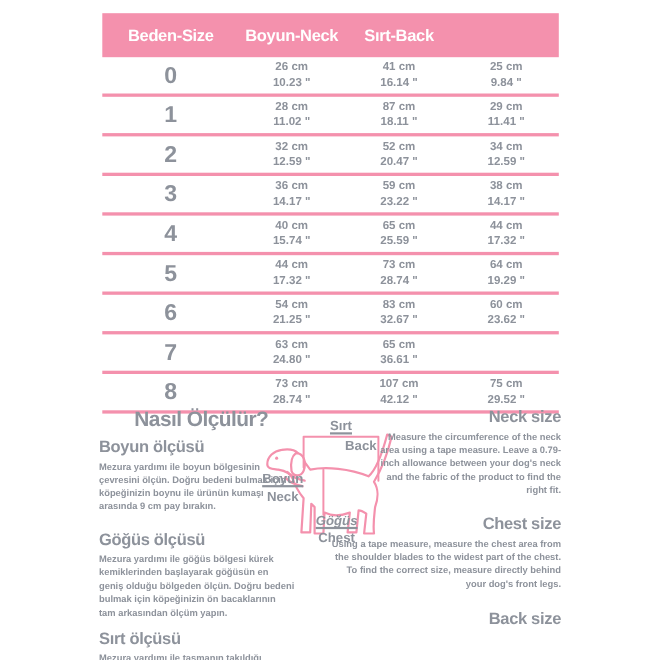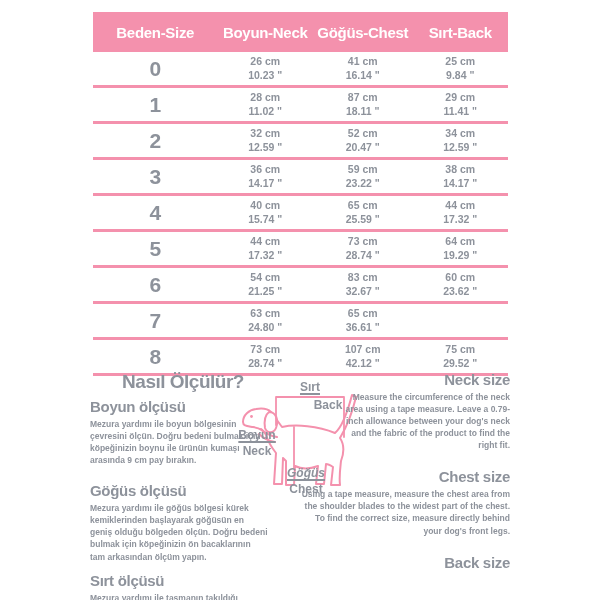--- a/index.html
+++ b/index.html
@@ -47,21 +47,20 @@
   .lbl-gogus{left:44px;width:48px;top:85px;font-style:italic;}
   .lbl-chest{left:44px;width:48px;top:101px;}
 </style>
 </head>
 <body>
 
 <div class="table-wrap">
   <div class="thead">
     <div class="hcell">Beden-Size</div>
     <div class="hcell">Boyun-Neck</div>
-    <div class="hcell">Göğüs-Chest</div>
     <div class="hcell">Sırt-Back</div>
   </div>
   <div id="table-body">
   <div class="trow">
     <div class="size-num">0</div>
     <div class="mcell">
       <div>26 cm</div>
       <div>10.23 "</div>
     </div>
     <div class="mcell">

